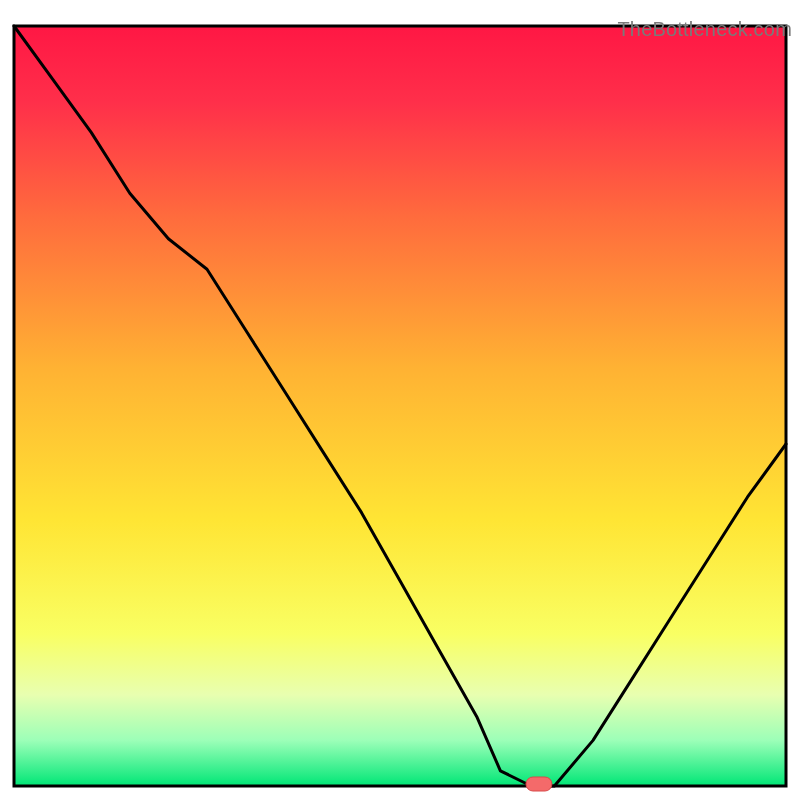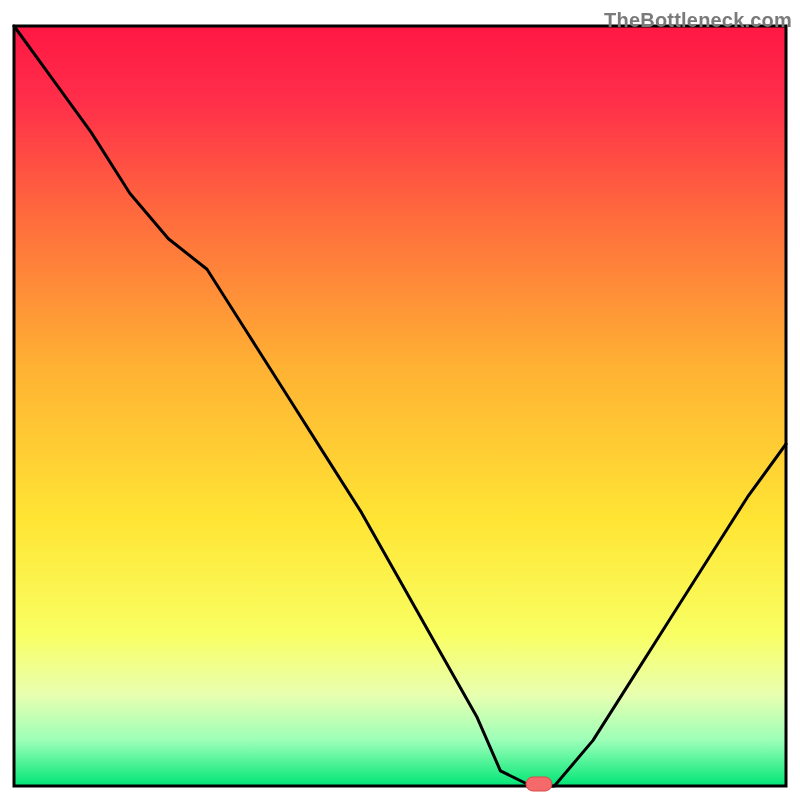--- a/index.html
+++ b/index.html
@@ -11,24 +11,24 @@
     font-family: Arial, Helvetica, sans-serif;
   }
   .chart-container {
     position: relative;
     width: 800px;
     height: 800px;
     background: #ffffff;
   }
   .watermark {
     position: absolute;
-    top: 9px;
+    top: 18px;
     right: 8px;
     font-size: 20px;
-    font-weight: bold;
+    font-weight: normal;
     color: #7a7a7a;
     letter-spacing: 0.2px;
     z-index: 10;
   }
   svg.plot {
     position: absolute;
     left: 0;
     top: 0;
   }
 </style>

